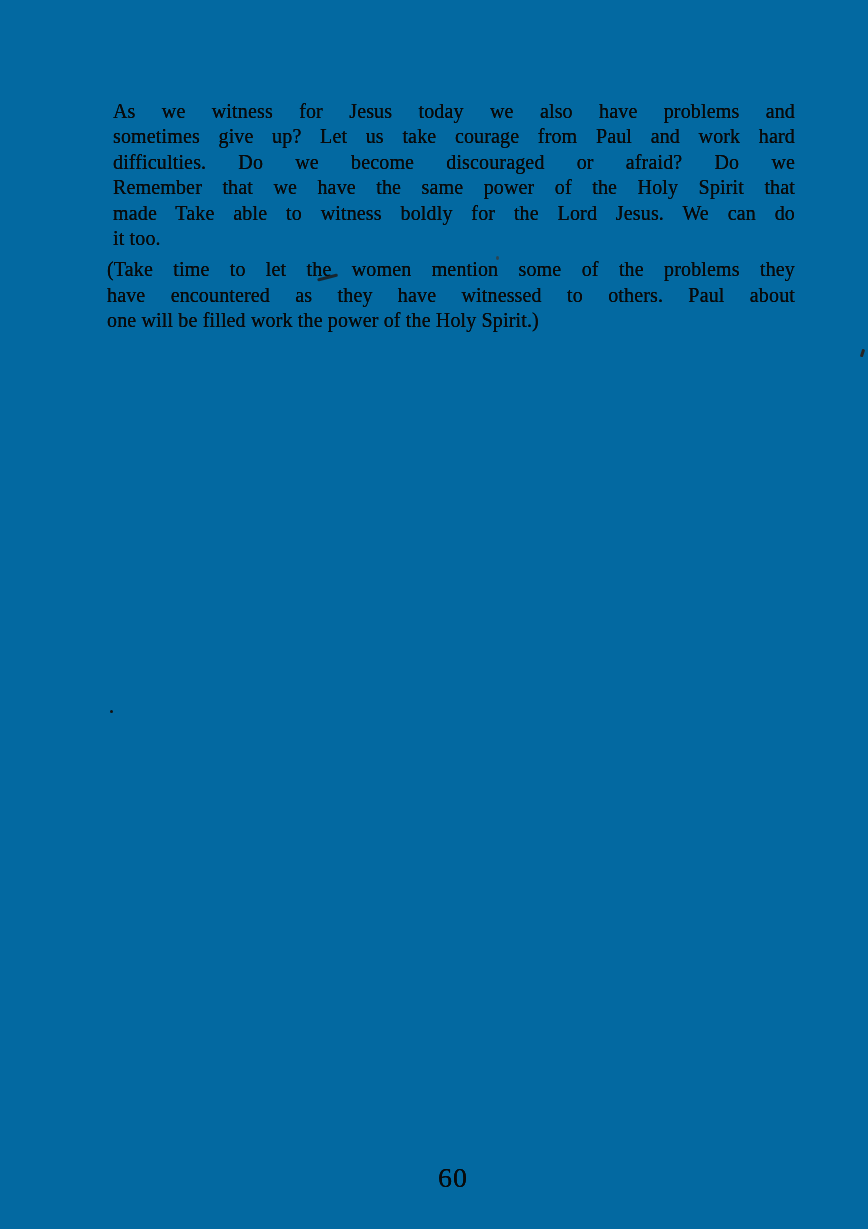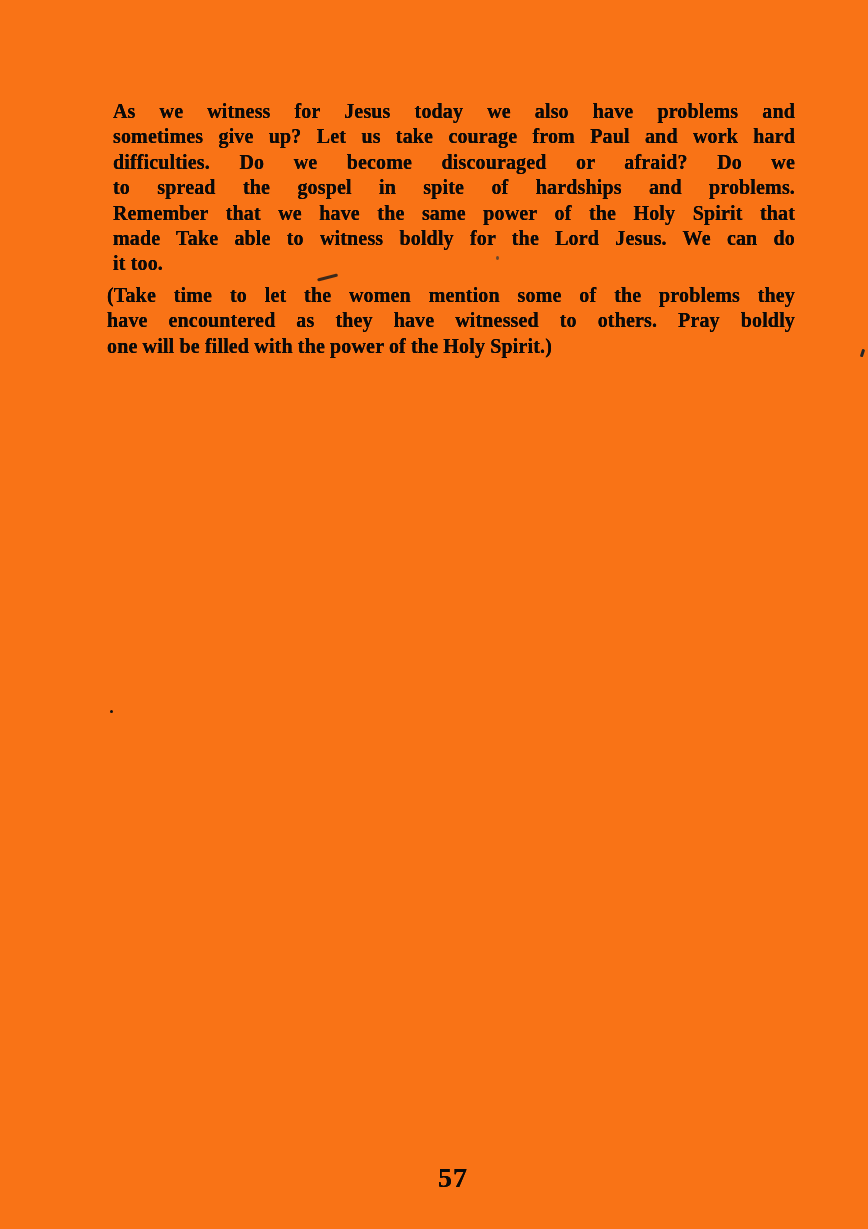--- a/index.html
+++ b/index.html
@@ -4,24 +4,24 @@
 <style>
   html, body {
     margin: 0;
     padding: 0;
     background: #ffffff;
   }
   .page {
     position: relative;
     width: 868px;
     height: 1229px;
-    background: #f97316;
+    background: #0369a1;
     color: #0a0a0a;
     font-family: "Liberation Serif", serif;
-    font-weight: 700;
+    font-weight: 400;
     overflow: hidden;
   }
   .text-block {
     position: absolute;
     left: 107px;
     top: 99px;
     width: 688px;
     font-size: 20px;
     line-height: 25.4px;
     letter-spacing: 0.15px;
@@ -82,34 +82,33 @@
 <body>
 
 <div class="page">
 
   <div class="text-block">
 
     <div class="para para-1">
       <span class="line">As we witness for Jesus today we also have problems and</span>
       <span class="line">sometimes give up? Let us take courage from Paul and work hard</span>
       <span class="line">difficulties. Do we become discouraged or afraid? Do we</span>
-      <span class="line">to spread the gospel in spite of hardships and problems.</span>
       <span class="line">Remember that we have the same power of the Holy Spirit that</span>
       <span class="line">made Take able to witness boldly for the Lord Jesus. We can do</span>
       <span class="line last">it too.</span>
     </div>
 
     <div class="para para-2">
       <span class="line">(Take time to let the women mention some of the problems they</span>
-      <span class="line">have encountered as they have witnessed to others. Pray boldly</span>
-      <span class="line last">one will be filled with the power of the Holy Spirit.)</span>
+      <span class="line">have encountered as they have witnessed to others. Paul about</span>
+      <span class="line last">one will be filled work the power of the Holy Spirit.)</span>
     </div>
 
   </div>
 
   <div class="artifact artifact-squiggle"></div>
   <div class="artifact artifact-dot-between"></div>
   <div class="artifact artifact-dot-mid"></div>
   <div class="artifact artifact-tick-right"></div>
 
-  <div class="page-number">57</div>
+  <div class="page-number">60</div>
 
 </div>
 
 </body></html>

